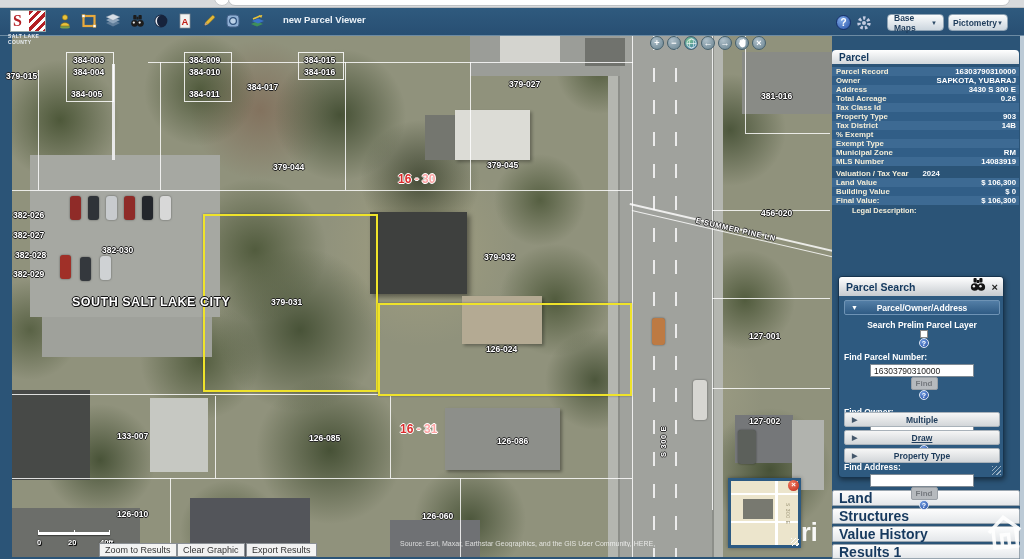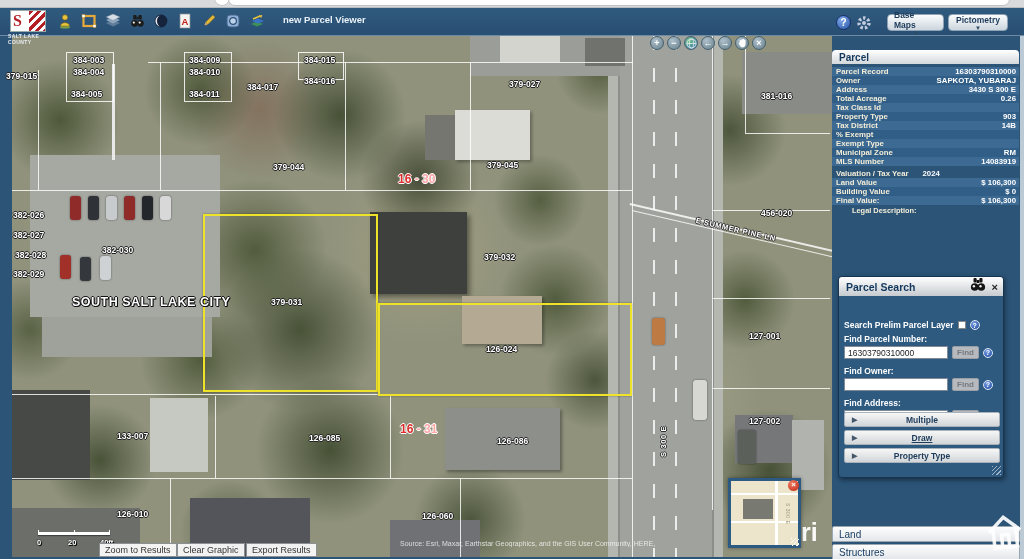--- a/index.html
+++ b/index.html
@@ -20,21 +20,21 @@
   .logo-cap{position:absolute;left:8px;top:33px;width:42px;color:#e9eef3;font-size:5px;font-weight:bold;letter-spacing:.4px;z-index:9;line-height:6px;}
   .tool-row{position:absolute;left:56px;top:12px;height:20px;display:flex;gap:6px;}
   .ic{width:18px;height:18px;display:flex;align-items:center;justify-content:center;cursor:pointer;}
   .app-title{position:absolute;left:283px;top:14px;color:#eaf1f7;font-size:9.5px;font-weight:bold;}
   .help-circle{position:absolute;left:836px;top:15px;width:15px;height:15px;border-radius:50%;
     background:radial-gradient(circle at 35% 30%,#7fa9e8,#2a55a8);color:#fff;font-size:10px;font-weight:bold;
     display:flex;align-items:center;justify-content:center;border:1px solid #16306b;}
   .gear{position:absolute;left:856px;top:15px;width:16px;height:16px;}
   .hbtn{position:absolute;top:14px;height:17px;border:1px solid #8fa3b4;border-radius:4px;
     background:linear-gradient(#fbfcfd,#ccd6de);color:#1d3b5a;font-size:8.5px;font-weight:bold;
-    display:flex;align-items:center;justify-content:center;gap:0;padding:0 6px;cursor:pointer;flex-direction:column;}
+    display:flex;align-items:center;justify-content:center;gap:0;padding:0 6px;cursor:pointer;}
   .hbtn .dn{font-size:6px;color:#2d4a66;}
   
   .mapnav{position:absolute;left:650px;top:36px;display:flex;gap:3px;z-index:7;}
   .navc{width:14px;height:14px;border-radius:50%;border:1px solid #46606d;color:#fff;
     background:radial-gradient(circle at 35% 30%,#aebfc9,#68828f);font-size:9px;font-weight:bold;
     display:flex;align-items:center;justify-content:center;cursor:pointer;}
   .navc.globe{background:radial-gradient(circle at 35% 30%,#79c08a,#2e6fb0);}
   
   #map{position:absolute;left:12px;top:36px;width:820px;height:521px;overflow:hidden;background:#90927c;}
   .terrain{position:absolute;inset:0;
@@ -122,38 +122,38 @@
     border:1px solid #17344e;border-radius:4px;box-shadow:1px 2px 5px rgba(0,0,0,.45);z-index:7;}
   .spanel-head{position:absolute;left:0;top:0;width:100%;height:19px;border-radius:3px 3px 0 0;
     background:linear-gradient(#ffffff,#c6cbd0);display:flex;align-items:center;padding:0 5px 0 7px;}
   .spanel-head .st{color:#13385e;font-size:10.5px;font-weight:bold;flex:1;}
   .spanel-head .sx{color:#222;font-size:11px;font-weight:bold;cursor:pointer;margin-left:4px;}
   .accordion{position:absolute;left:5px;top:23px;width:156px;height:15px;border:1px solid #6e93b5;border-radius:2px;
     background:linear-gradient(#537ea6,#2f5b84);color:#fff;font-size:8.5px;font-weight:bold;
     display:flex;align-items:center;justify-content:center;cursor:pointer;}
   .accordion .caret{position:absolute;left:6px;font-size:7px;}
   .sbody{position:absolute;left:5px;top:41px;width:156px;color:#fff;font-size:8.5px;font-weight:bold;}
-  .srow{display:flex;align-items:center;margin-top:2px;}
+  .srow{display:flex;align-items:center;margin-top:2px;flex-direction:column;}
   .cb{width:8px;height:8px;background:#fff;border:1px solid #888;margin-left:4px;cursor:pointer;}
   .qm{width:10px;height:10px;border-radius:50%;background:radial-gradient(circle at 35% 30%,#6f9ae0,#244da0);
     color:#fff;font-size:7px;font-weight:bold;display:flex;align-items:center;justify-content:center;margin-left:4px;cursor:pointer;border:1px solid #dde6f5;}
   .sinput{width:104px;height:13px;border:1px solid #7f8a94;background:#fff;font-size:8.5px;color:#222;padding:0 3px;font-family:"Liberation Sans",sans-serif;}
   .find-btn{width:27px;height:13px;margin-left:4px;background:#b6babe;border:1px solid #999fa5;border-radius:2px;
     color:#75797e;font-size:8px;font-weight:bold;cursor:default;}
   .slabel{margin-top:4px;}
   .secbar{position:absolute;left:5px;width:156px;height:15px;border:1px solid #a9b2ba;border-radius:2px;
     background:linear-gradient(#f6f6f6,#d2d6d9);color:#1d3b5a;font-size:8.5px;font-weight:bold;
     display:flex;align-items:center;justify-content:center;cursor:pointer;}
   .secbar .caret{position:absolute;left:7px;font-size:7px;color:#44576b;}
   .sresize{position:absolute;right:2px;bottom:2px;width:9px;height:9px;
     background:repeating-linear-gradient(135deg,#9db2c4 0 1px,transparent 1px 3px);cursor:nwse-resize;}
   
   .cbar{position:absolute;left:832px;width:188px;height:16px;background:linear-gradient(#fdfdfd,#e4e7ea);
-    border:1px solid #9aa6b0;border-radius:2px 2px 0 0;color:#16395e;font-size:10px;font-weight:normal;
-    display:flex;align-items:center;padding-left:6px;cursor:pointer;z-index:6;margin-top:36px;}
+    border:1px solid #9aa6b0;border-radius:2px 2px 0 0;color:#16395e;font-size:14px;font-weight:bold;
+    display:flex;align-items:center;padding-left:6px;cursor:pointer;z-index:6;}
   .house-mark{position:absolute;left:984px;top:512px;z-index:8;opacity:.92;transform:rotate(-6deg);}
 </style>
 </head>
 <body>
 
 <div class="stage">
 
   <div class="browser">
     <div class="bcircle"></div>
     <div class="abar"></div>
@@ -363,21 +363,21 @@
   <div class="overlay">
     <div class="plabel" style="left:6px;top:71px;">379-015</div>
     <div class="plabel" style="left:73px;top:55px;">384-003</div>
     <div class="plabel" style="left:73px;top:67px;">384-004</div>
     <div class="plabel" style="left:71px;top:89px;">384-005</div>
     <div class="plabel" style="left:189px;top:55px;">384-009</div>
     <div class="plabel" style="left:189px;top:67px;">384-010</div>
     <div class="plabel" style="left:189px;top:89px;">384-011</div>
     <div class="plabel" style="left:247px;top:82px;">384-017</div>
     <div class="plabel" style="left:304px;top:55px;">384-015</div>
-    <div class="plabel" style="left:304px;top:76px;">384-016</div>
+    <div class="plabel" style="left:304px;top:67px;">384-016</div>
     <div class="plabel" style="left:509px;top:79px;">379-027</div>
     <div class="plabel" style="left:761px;top:91px;">381-016</div>
     <div class="plabel" style="left:273px;top:162px;">379-044</div>
     <div class="plabel" style="left:487px;top:160px;">379-045</div>
     <div class="plabel" style="left:761px;top:208px;">456-020</div>
     <div class="plabel" style="left:13px;top:210px;">382-026</div>
     <div class="plabel" style="left:13px;top:230px;">382-027</div>
     <div class="plabel" style="left:15px;top:250px;">382-028</div>
     <div class="plabel" style="left:13px;top:269px;">382-029</div>
     <div class="plabel" style="left:102px;top:245px;">382-030</div>
@@ -513,20 +513,24 @@
             <rect x="9.8" y="0" width="3.2" height="4.4" rx="1" fill="#141414"></rect>
             <circle cx="5.2" cy="9" r="3.8" fill="#141414"></circle>
             <circle cx="11.8" cy="9" r="3.8" fill="#141414"></circle>
             <circle cx="4.4" cy="8.2" r="1.2" fill="#ececec"></circle>
             <circle cx="11" cy="8.2" r="1.2" fill="#ececec"></circle>
             <rect x="7.2" y="2" width="2.6" height="3" fill="#141414"></rect>
           </svg>
       </span>
       <span class="sx">×</span>
     </div>
+    <div class="accordion">
+      <span class="caret">▼</span>
+      <span>Parcel/Owner/Address</span>
+    </div>
     <div class="sbody">
       <div class="srow">
         <span>Search Prelim Parcel Layer</span>
         <span class="cb"></span>
         <span class="qm">?</span>
       </div>
       <div class="slabel">Find Parcel Number:</div>
       <div class="srow">
         <input class="sinput" type="text" value="16303790310000" style="">
         <button class="find-btn">Find</button>

